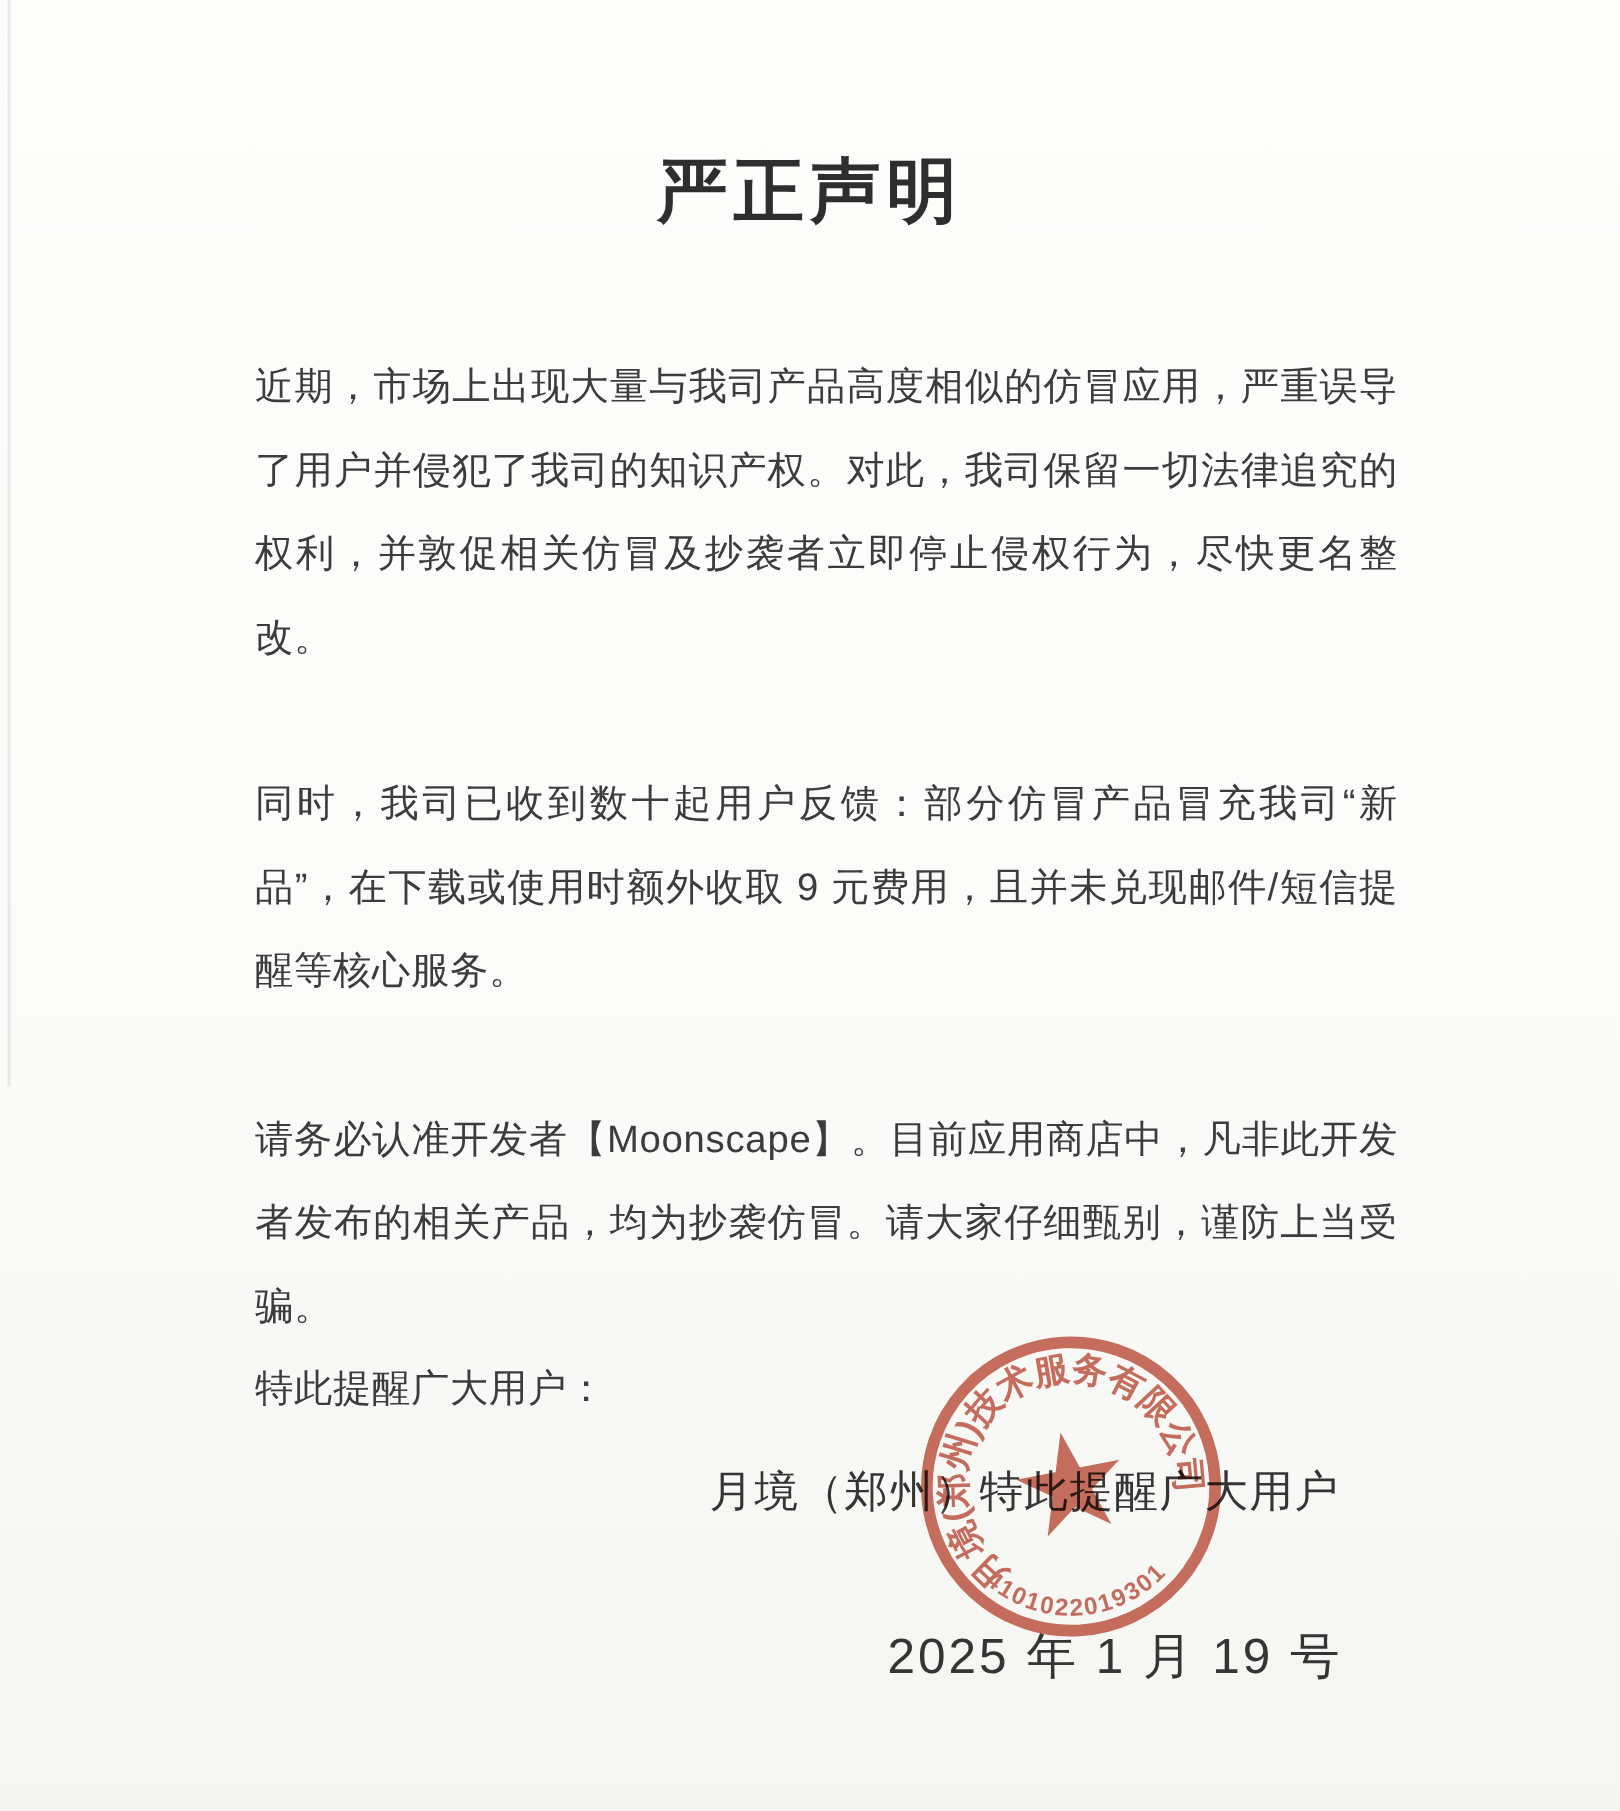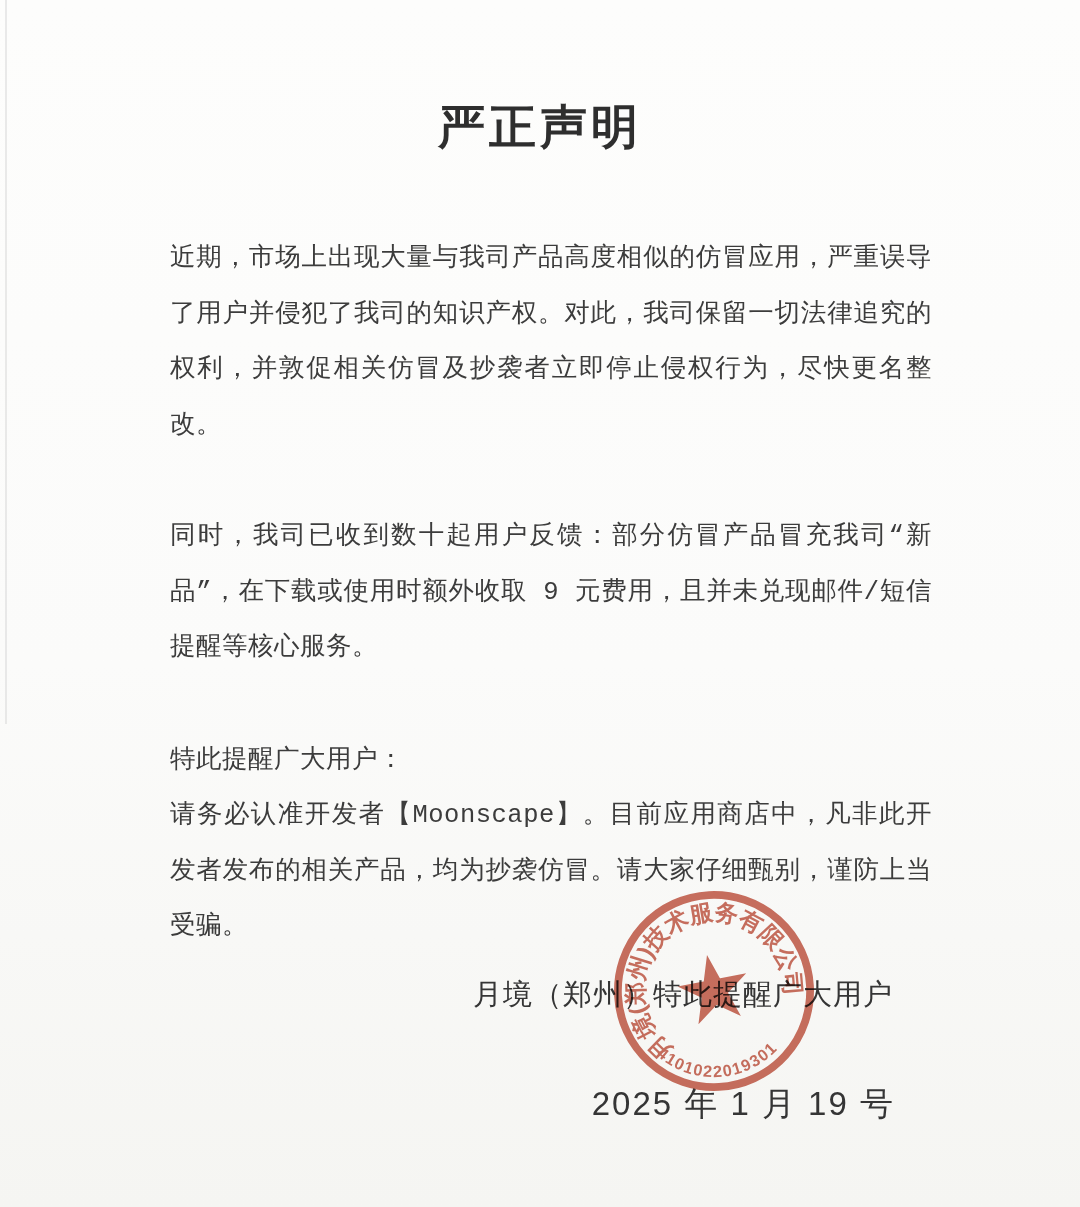--- a/index.html
+++ b/index.html
@@ -16,21 +16,21 @@
   .page::before{
     content:"";position:absolute;left:5px;top:0;height:60%;width:2px;
     background:#d9d9d9;opacity:.55;
   }
   .title{
     position:absolute;top:96px;left:0;width:100%;
     margin:0;text-align:center;
     font-size:47px;font-weight:900;letter-spacing:4px;color:#2e2e2e;
   }
   .body-text{
-    position:absolute;left:170px;top:231px;width:762px;font-family:Liberation Mono, monospace;
+    position:absolute;left:170px;top:231px;width:762px;
   }
   .para{
     margin:0;
     font-size:25.5px;line-height:55.5px;letter-spacing:.5px;
     text-align:justify;text-justify:inter-ideograph;
     color:#3c3c3c;
   }
   .gap-top-1{margin-top:56px;}
   .gap-top-2{margin-top:57px;}
   .company{
@@ -56,22 +56,22 @@
 <body>
 
 <div class="page">
 
   <h1 class="title">严正声明</h1>
 
   <div class="body-text">
     <p class="para">近期，市场上出现大量与我司产品高度相似的仿冒应用，严重误导了用户并侵犯了我司的知识产权。对此，我司保留一切法律追究的权利，并敦促相关仿冒及抄袭者立即停止侵权行为，尽快更名整改。</p>
     <p class="para gap-top-1">同时，我司已收到数十起用户反馈：部分仿冒产品冒充我司“新品”，在下载或使用时额外收取 9 元费用，且并未兑现邮件/短信提醒等核心服务。</p>
     <div class="gap-top-2">
+      <p class="para">请务必认准开发者【Moonscape】。目前应用商店中，凡非此开发者发布的相关产品，均为抄袭仿冒。请大家仔细甄别，谨防上当受骗。</p>
       <p class="para">特此提醒广大用户：</p>
-      <p class="para">请务必认准开发者【Moonscape】。目前应用商店中，凡非此开发者发布的相关产品，均为抄袭仿冒。请大家仔细甄别，谨防上当受骗。</p>
     </div>
   </div>
 
   <div class="company">月境（郑州）特此提醒广大用户</div>
 
   <div class="date">2025 年 1 月 19 号</div>
 
   <svg class="seal" viewBox="0 0 300 300" xmlns="http://www.w3.org/2000/svg">
     <circle cx="150" cy="150" r="136" fill="none" stroke-width="11" stroke="#c25744"></circle>
     <path id="sealTextArc" d="M107.7 240.6 A100 100 0 1 1 244 184.2" fill="none"></path>

